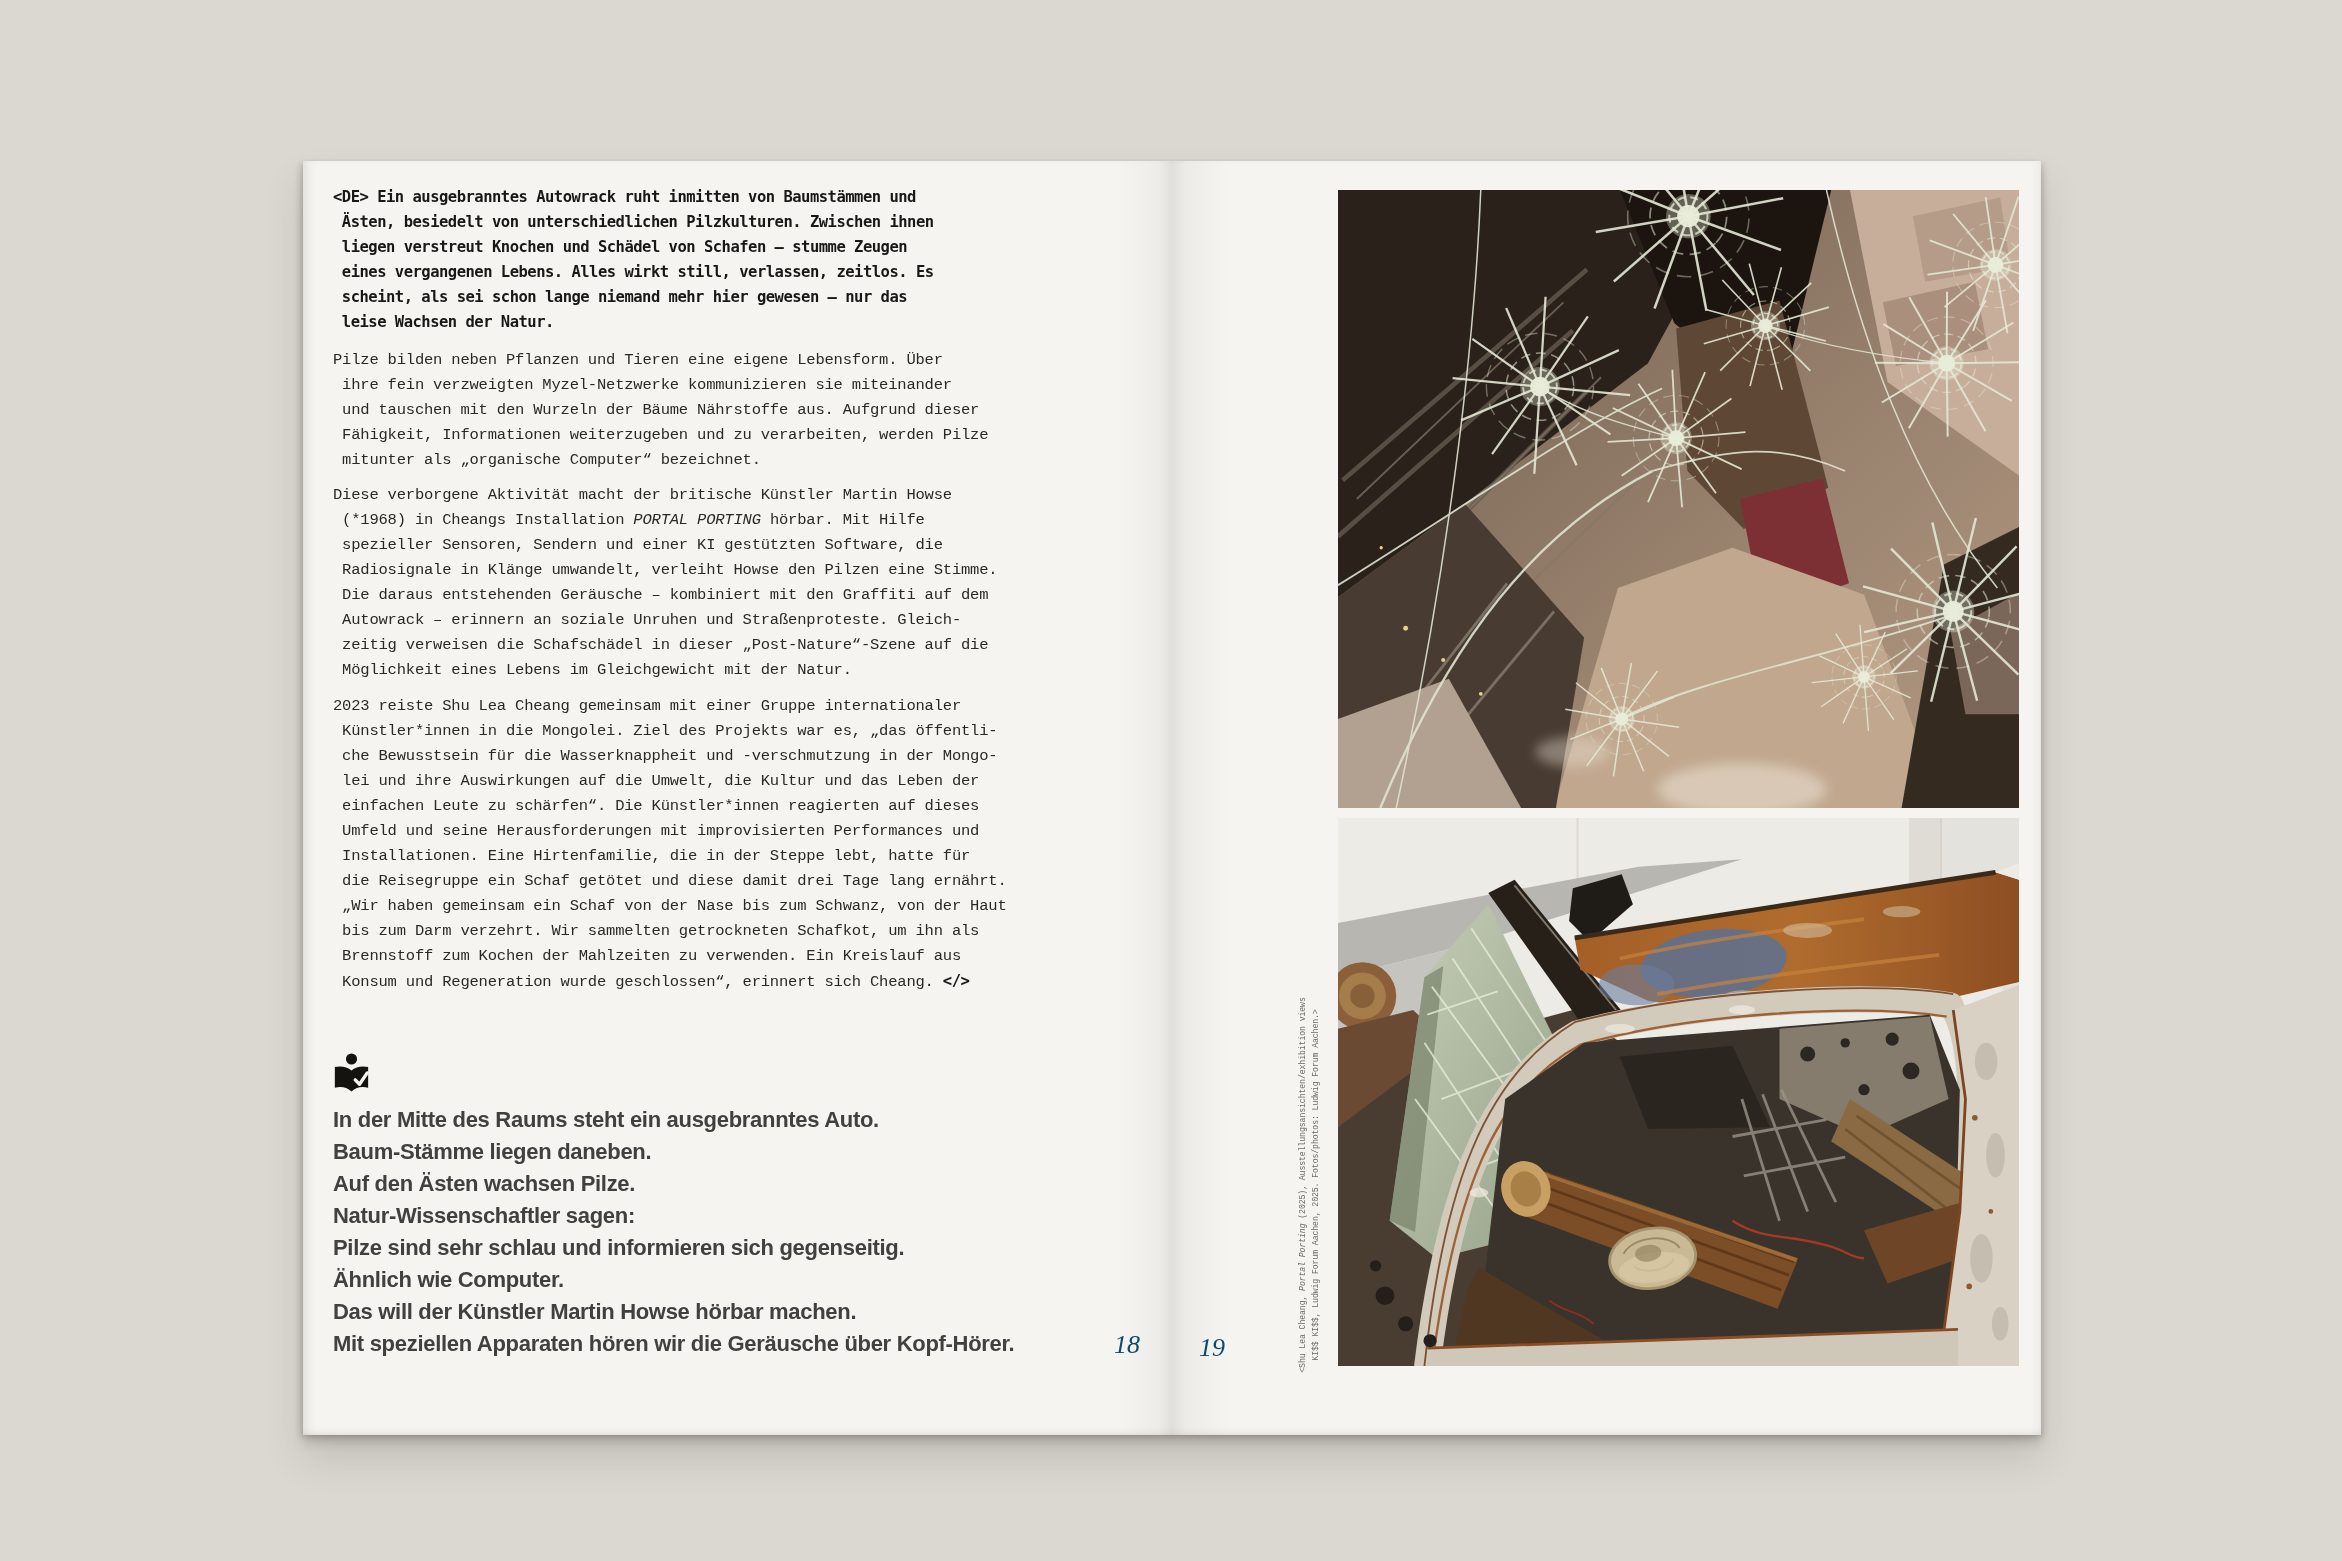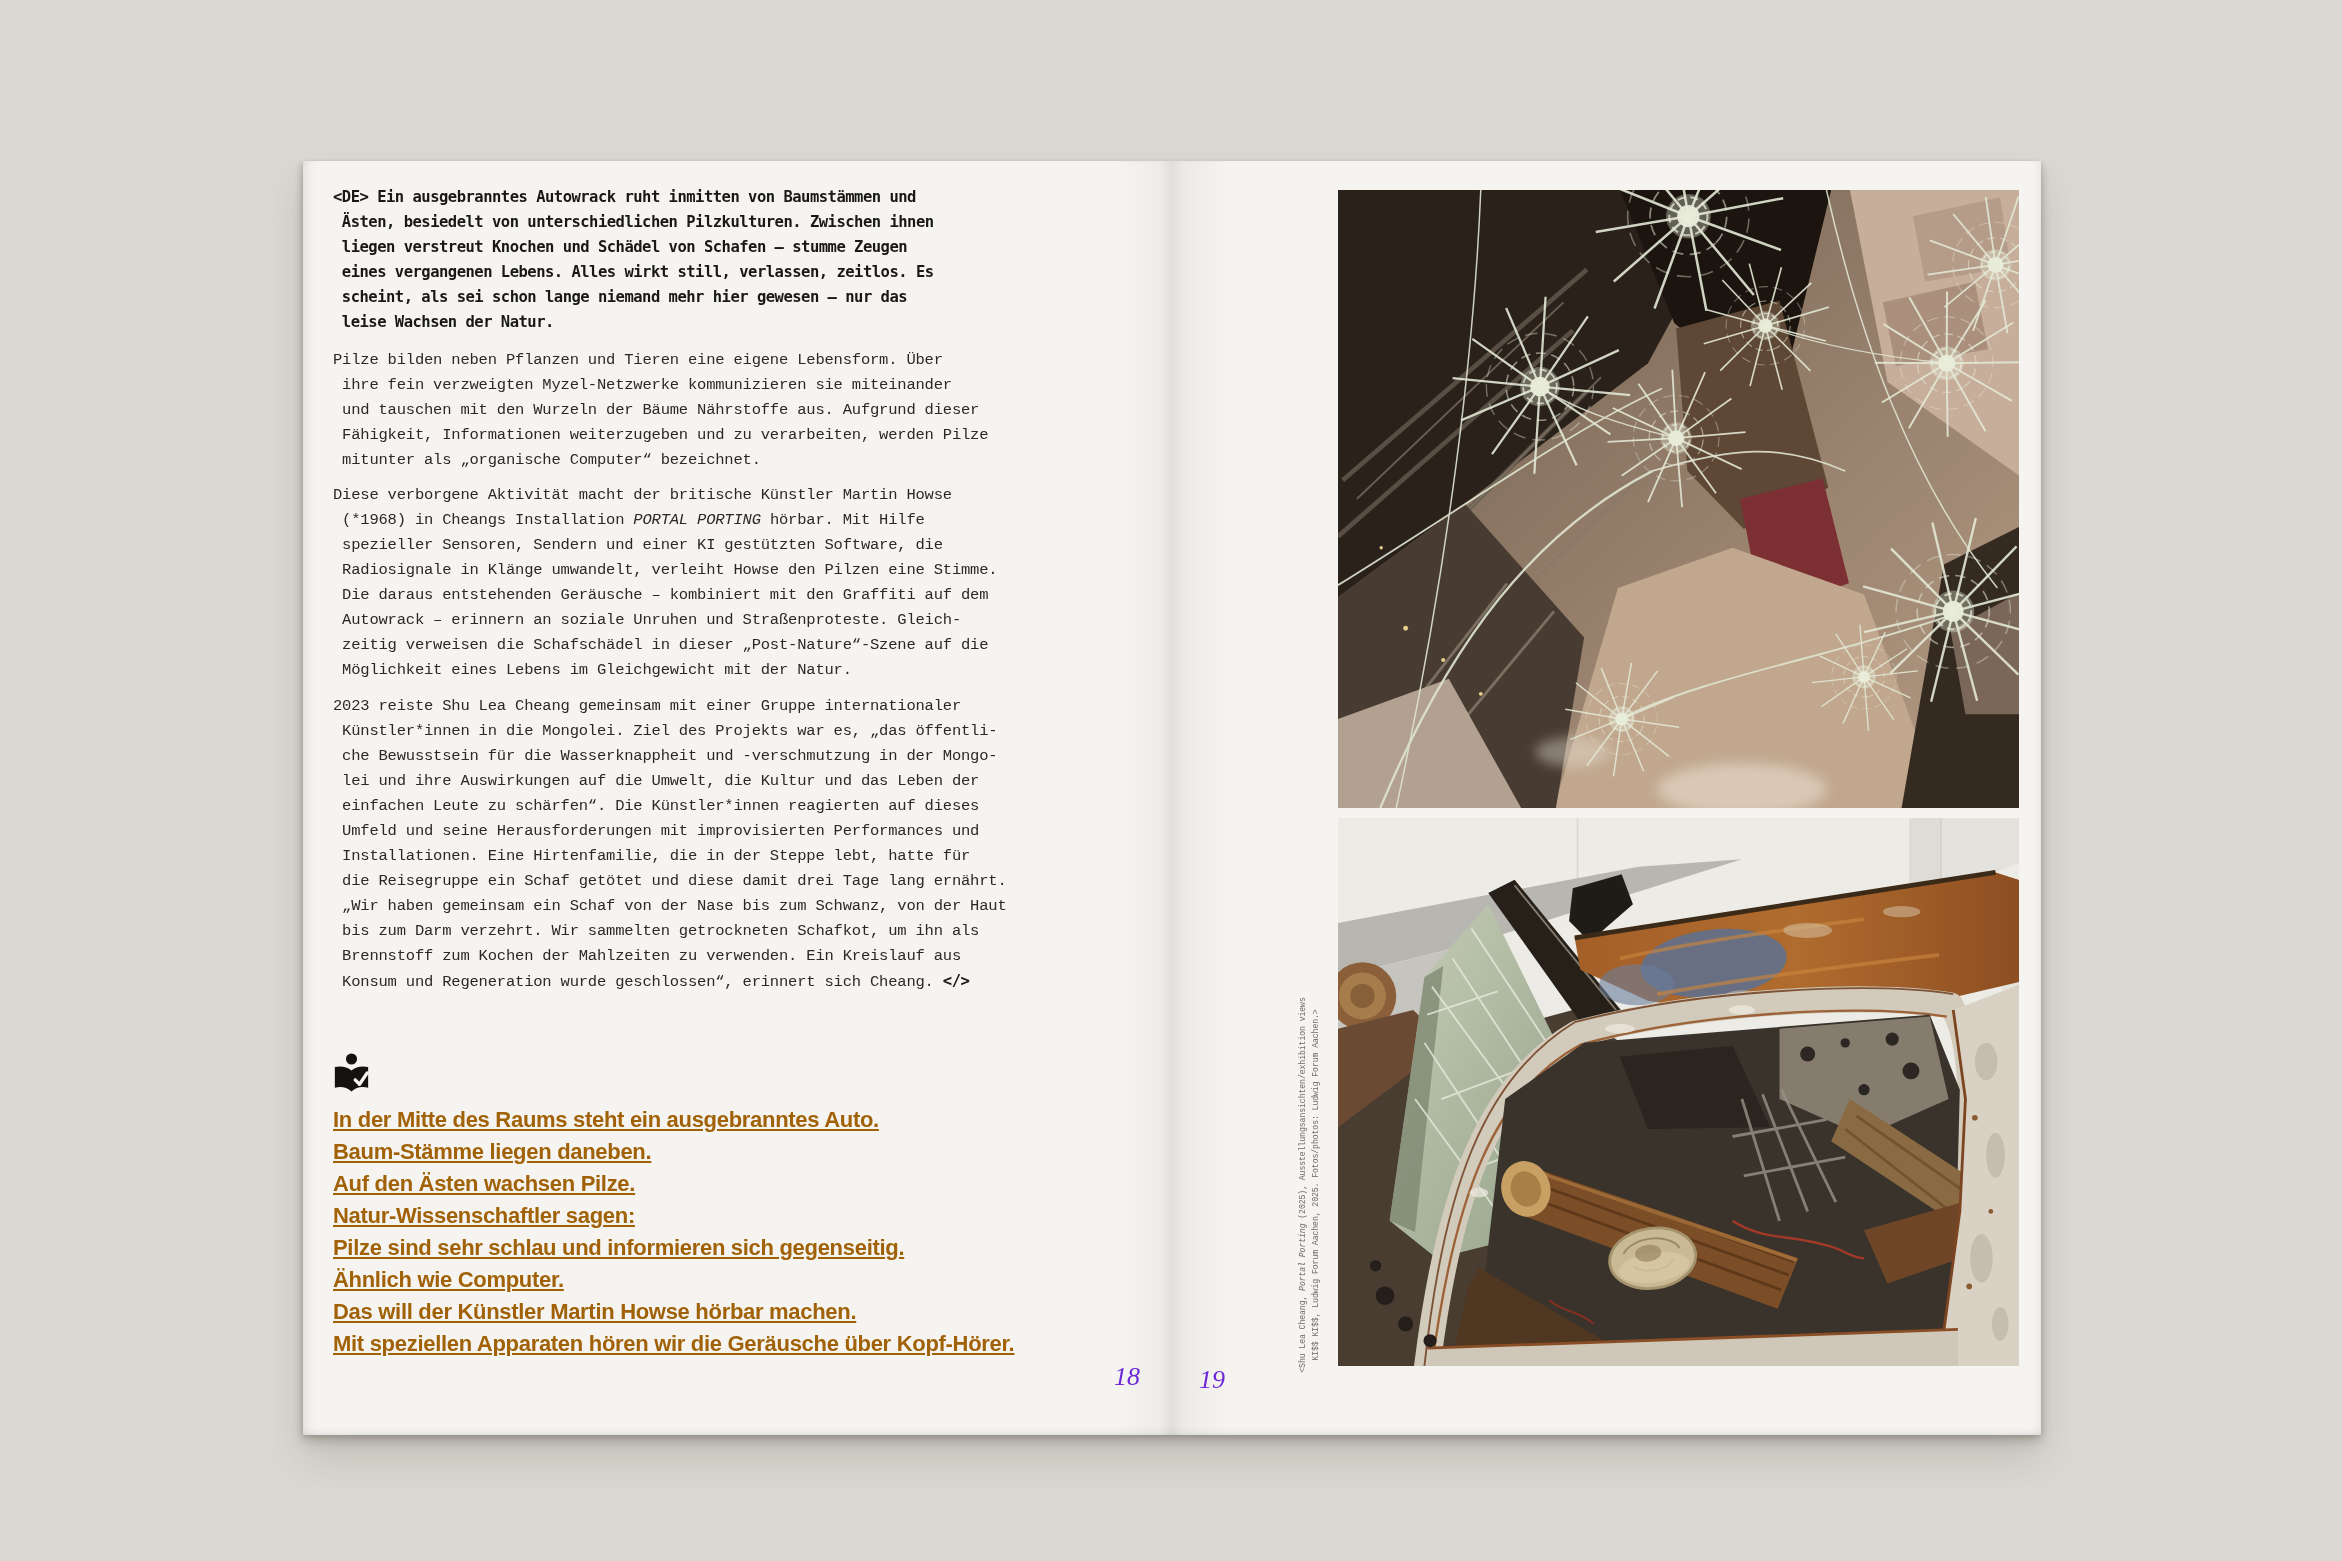--- a/index.html
+++ b/index.html
@@ -54,29 +54,27 @@
   .it{font-style:italic;}
   .code-tag{
     font-family:"DejaVu Sans Mono", monospace;
     font-weight:bold;letter-spacing:-0.5px;color:#191816;
   }
   .easy-icon{position:absolute;left:30px;top:892px;width:37px;height:44px;}
   .easy-text{
     position:absolute;left:30px;top:943px;width:740px;
     font:bold 22px/32px "Liberation Sans", sans-serif;
     letter-spacing:-0.3px;
-    color:#a16207;
+    color:#404040;
     white-space:pre;
-    text-decoration:underline;
   }
   .pageno{
     position:absolute;
     font:italic 26px/26px "Liberation Serif", serif;
-    color:#6d28d9;
-    margin-top:32px;
+    color:#0c4a6e;
   }
   .pageno-left{left:811px;top:1171px;}
   .pageno-right{left:896px;top:1174px;}
   
   .caption{
     position:absolute;left:809px;top:1011px;width:394px;height:26px;
     transform:rotate(-90deg);
     font:8.2px/13px "Liberation Mono", monospace;
     letter-spacing:-0.1px;
     color:#6e6b65;

